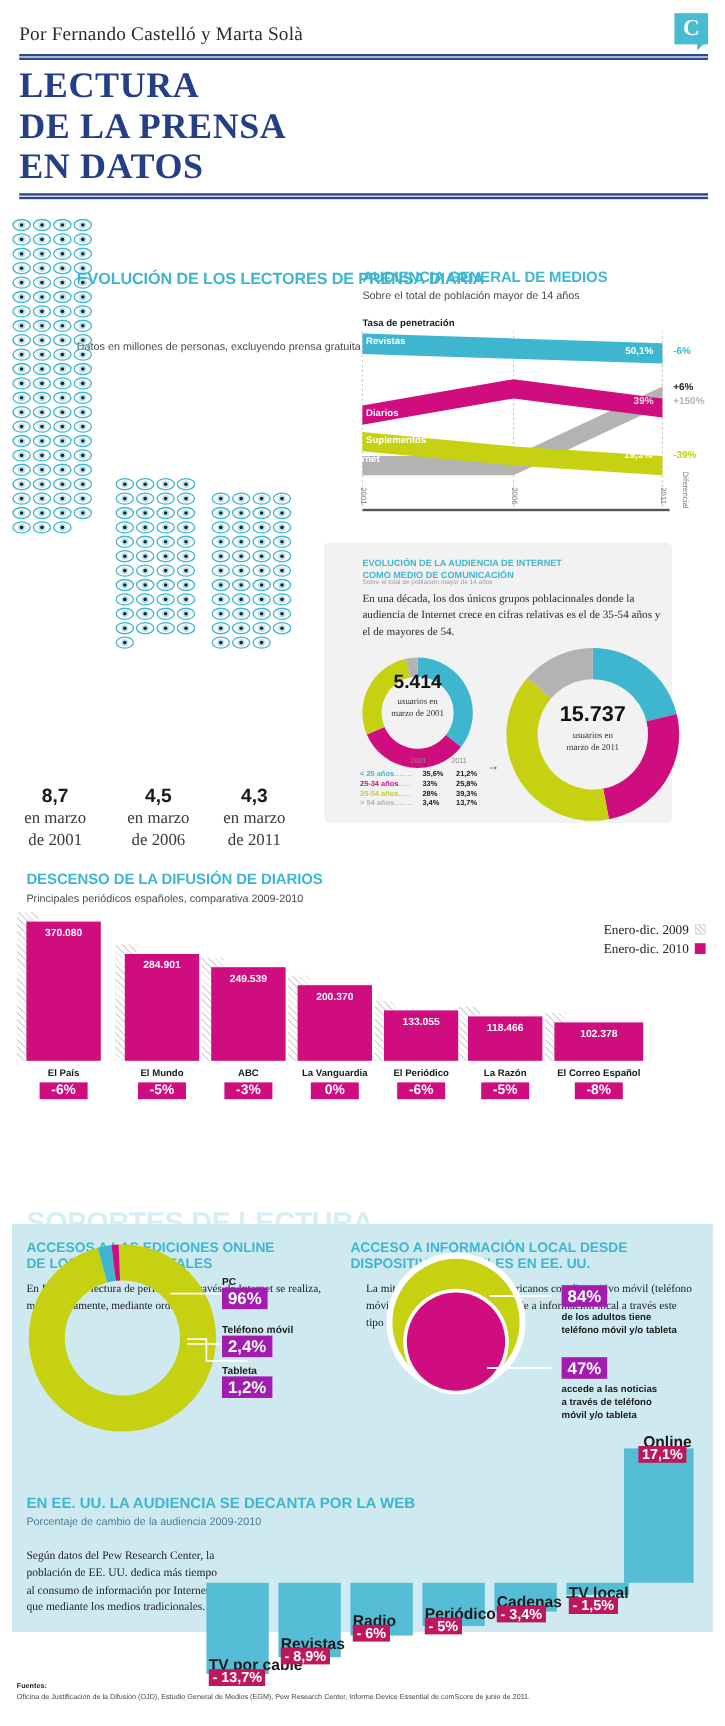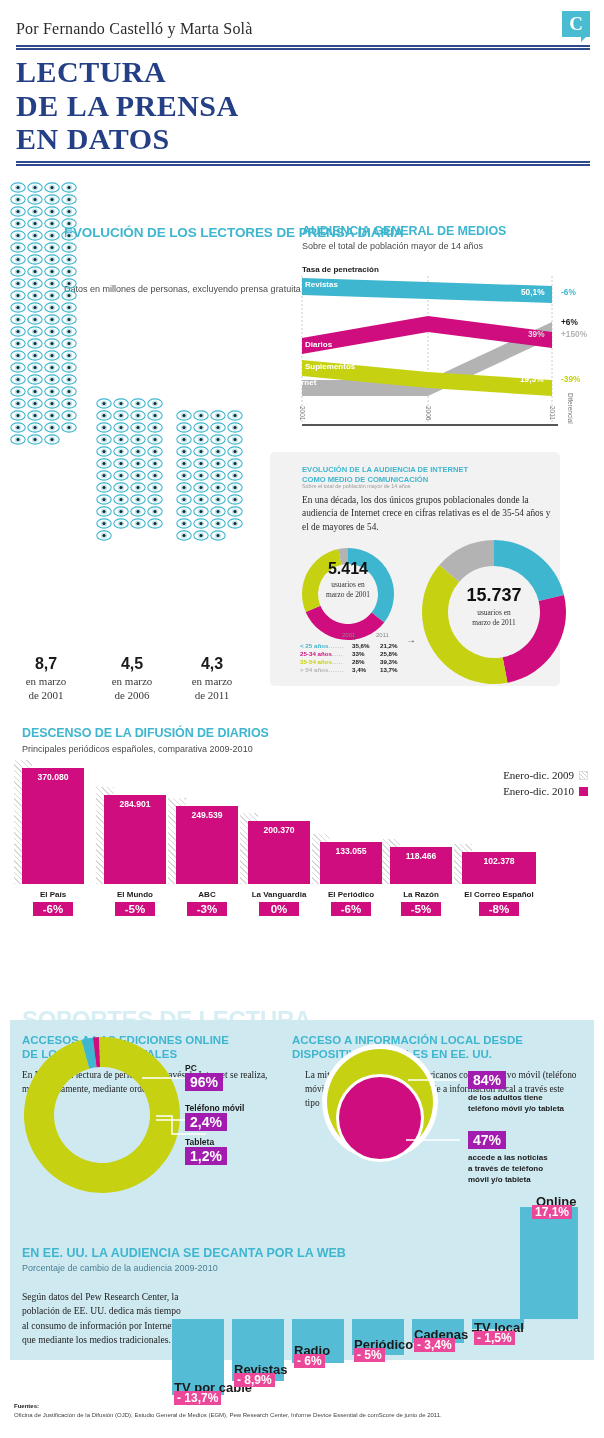--- a/index.html
+++ b/index.html
@@ -59,21 +59,21 @@
   .eyecol { position:absolute; }
   .eyegrid { display:grid; grid-template-columns:repeat(4, 16px); gap:1px 1px; }
   .eye { width:16px; height:11px; position:relative; }
   .eye svg { display:block; }
   .eyenum {
     position:absolute; text-align:center; width:72px;
     font-weight:bold; font-size:16px; color:#1a1a1a;
   }
   .eyecap {
     position:absolute; text-align:center; width:72px;
-    font-family:"Liberation Serif", serif; font-size:11px; color:#3a3a3a; line-height:1.3;
+    font-family:"Liberation Serif", serif; font-size:14px; color:#3a3a3a; line-height:1.3;
   }
 
   
   .sec-title { color:#3fb6cf; font-weight:bold; font-size:12.5px; letter-spacing:-0.1px;}
   .sec-sub { color:#4a4a4a; font-size:9px; }
   .pen-label { font-weight:bold; font-size:8px; color:#1a1a1a; }
   .flow-name {
     position:absolute; color:#ffffff; font-weight:bold; font-size:8px;
   }
   .flow-val {
@@ -132,21 +132,21 @@
   .taglab { position:absolute; font-weight:bold; font-size:8.5px; color:#1a1a1a;}
   .tagnote { position:absolute; font-weight:bold; font-size:8px; color:#1a1a1a; line-height:1.35;}
 
   
   .us-title { position:absolute; left:22px; top:1246px; color:#3fb6cf; font-weight:bold; font-size:12.5px;}
   .us-sub { position:absolute; left:22px; top:1263px; color:#4a7f92; font-size:9px;}
   .us-body { position:absolute; left:22px; top:1290px; width:160px;
              font-family:"Liberation Serif", serif; font-size:9.6px; line-height:1.5; color:#232323;}
   .us-bar { position:absolute; background:#55bcd6; }
   .us-lab { position:absolute; font-weight:bold; font-size:13px; color:#1a1a1a; white-space:nowrap;}
-  .us-val { position:absolute; background:#ec4899; color:#fff; font-weight:bold; font-size:12px; padding:0 3px; white-space:nowrap;}
+  .us-val { position:absolute; background:#be185d; color:#fff; font-weight:bold; font-size:12px; padding:0 3px; white-space:nowrap;}
 
   
   .fsrc-h { position:absolute; left:14px; top:1403px; font-weight:bold; font-size:6px; color:#222;}
   .fsrc-b { position:absolute; left:14px; top:1412px; font-size:6px; color:#444;}
 </style>
 </head>
 <body>
 
 <div class="page">
 

